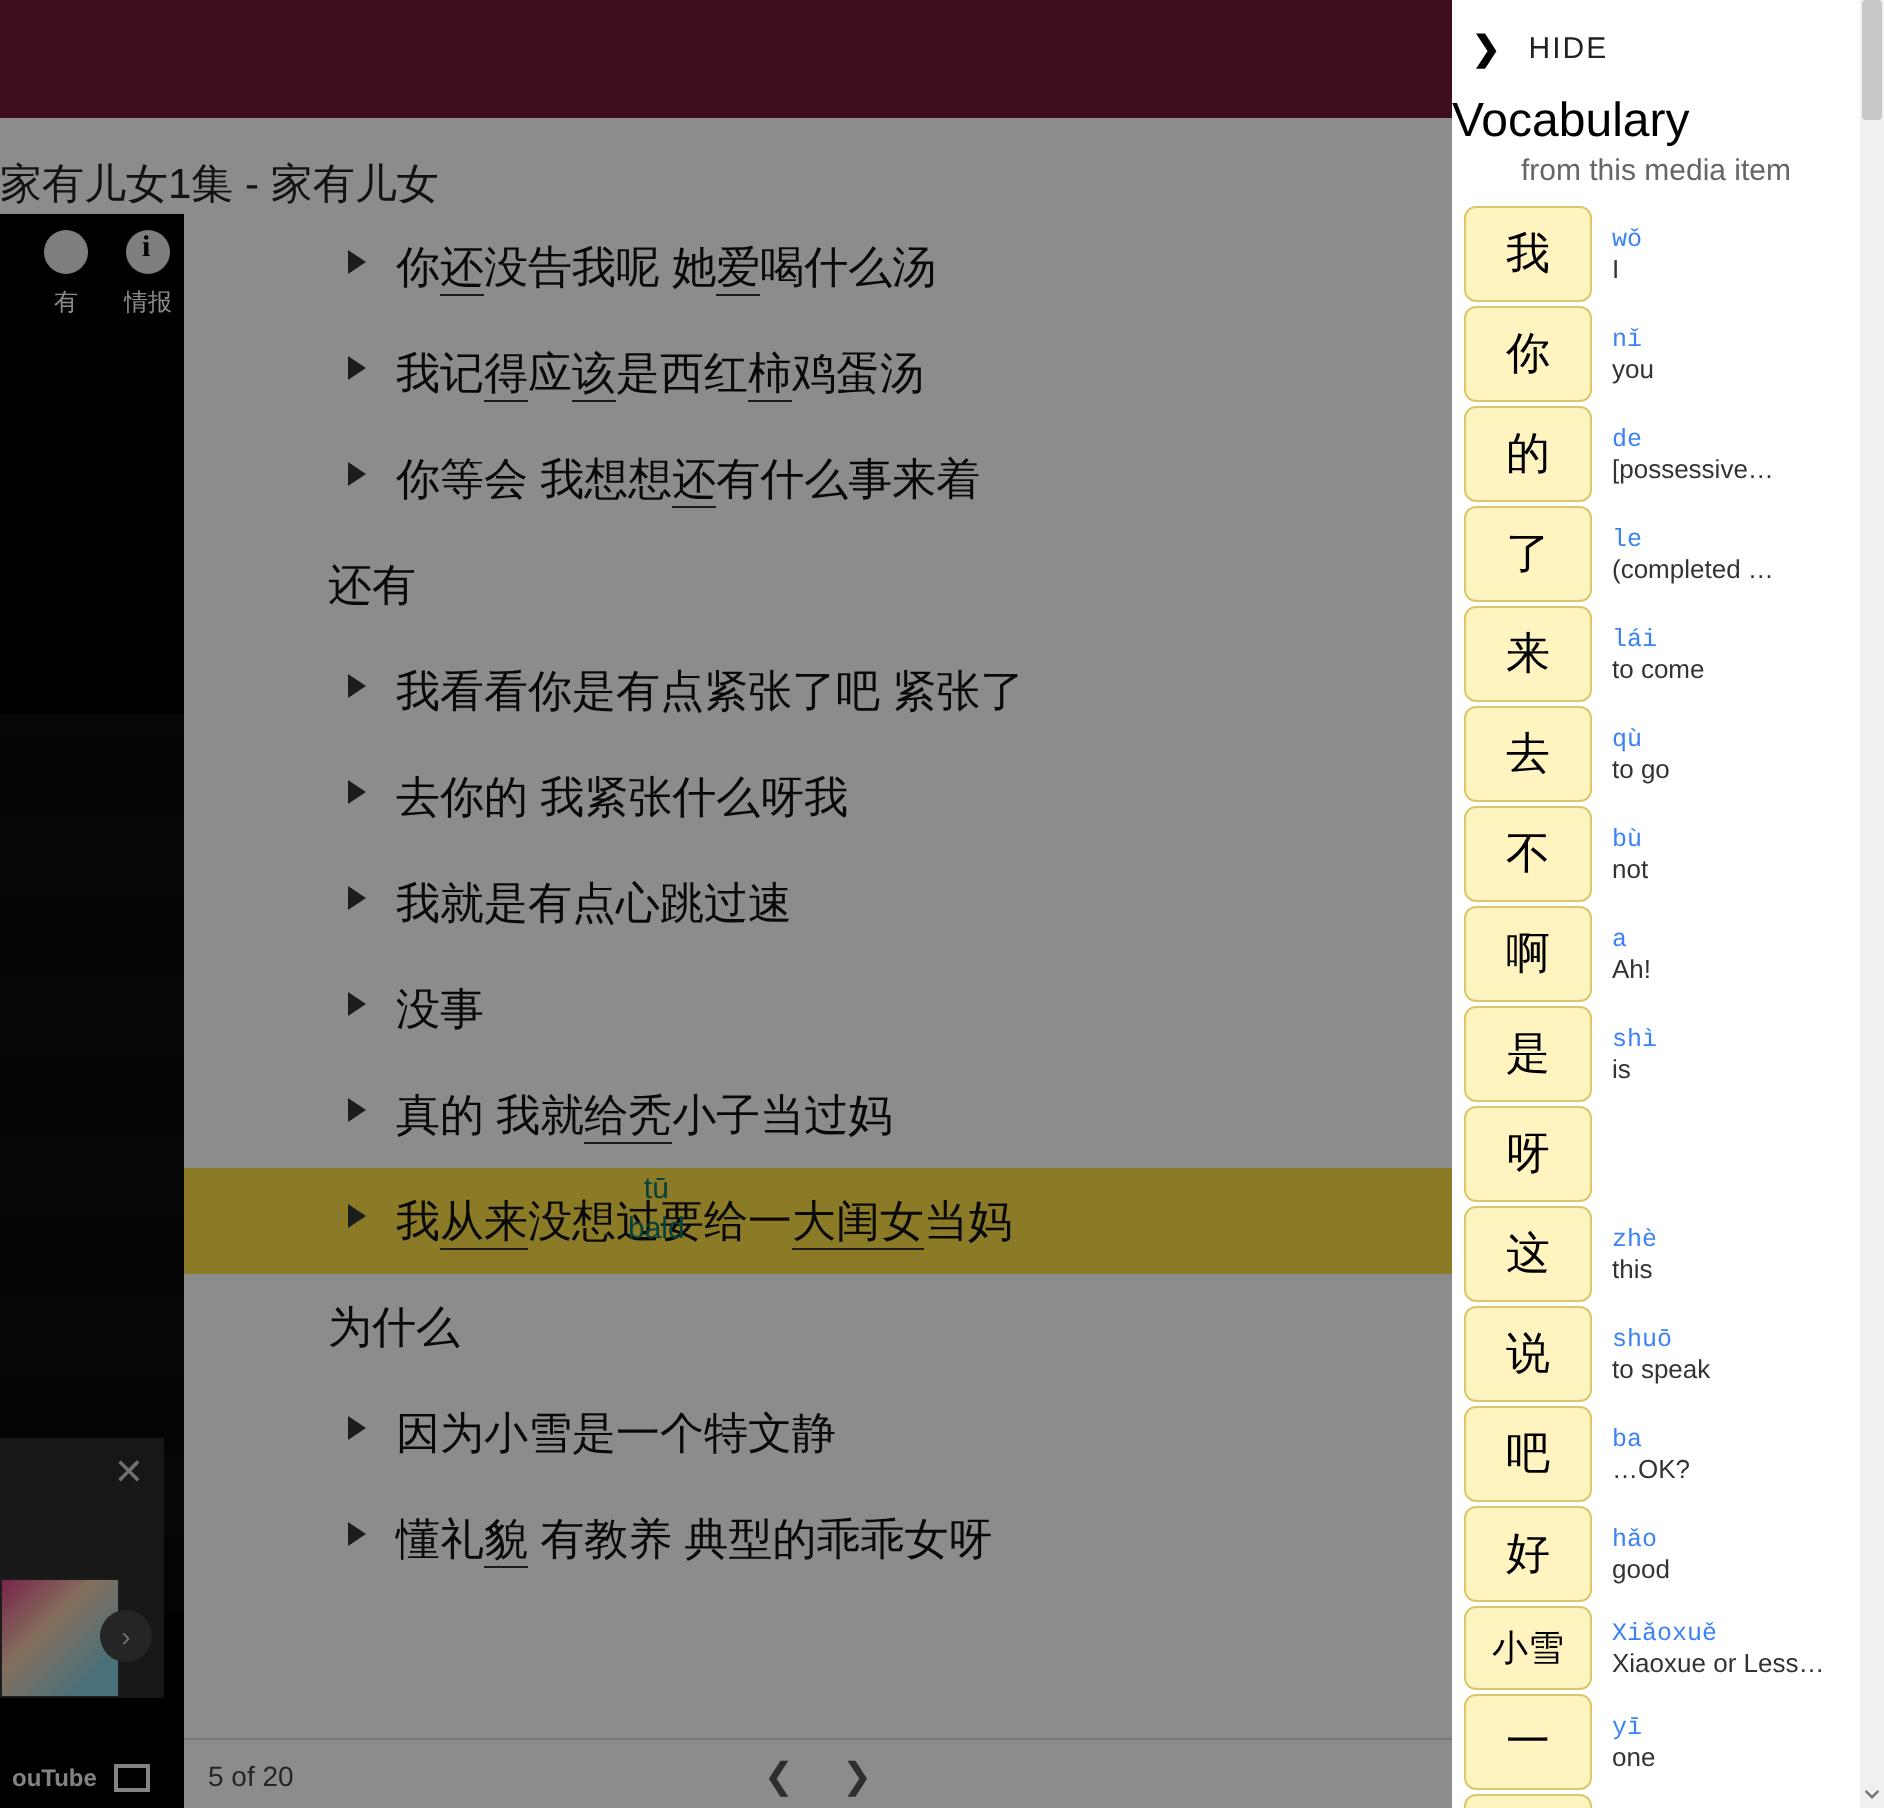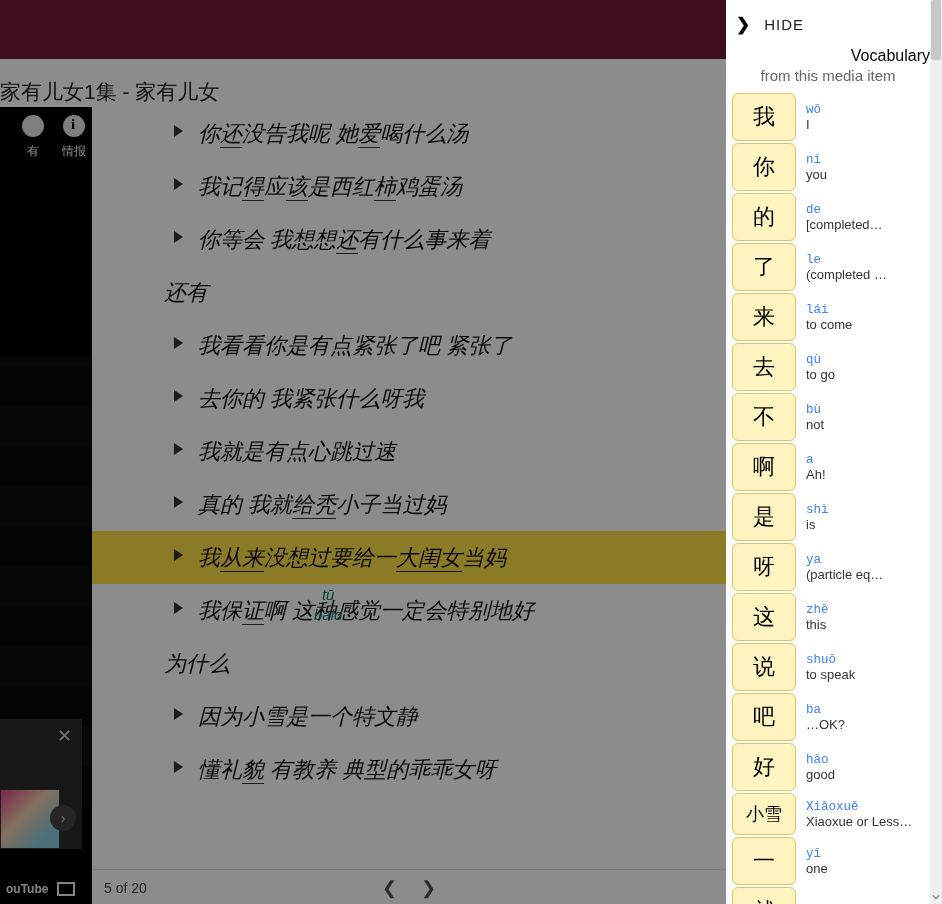--- a/index.html
+++ b/index.html
@@ -82,21 +82,20 @@
   .transcript {
     position: absolute;
     top: 107px;
     left: 92px;
     width: 634px;
     height: 762px;
     background: #fff;
     overflow: hidden;
     font-size: 22px;
     color: #111;
-    font-style: italic;
   }
   .tline, .tlabel {
     padding: 10px 0 10px 88px;
     position: relative;
     line-height: 1.5;
   }
   .tlabel { padding-left: 72px; font-size: 22px; }
   .tline .tri {
     position: absolute;
     left: 82px;
@@ -158,21 +157,21 @@
   .scroll-arrow svg{width:8px;height:8px;}
   .hide-btn {
     display: flex;
     align-items: center;
     gap: 14px;
     padding: 14px 8px 10px 10px;
     cursor: pointer;
   }
   .hide-btn .chev { font-size:17px; font-weight:bold; color:#000; }
   .hide-btn .lbl { font-size:15px; letter-spacing:1px; color:#222;}
-  .vocab-title { text-align:right; font-size:16px; color:#000; margin-top:2px;}
+  .vocab-title { text-align:left; font-size:24px; color:#000; margin-top:2px;}
   .vocab-sub { text-align:center; font-size:15px; color:#666; margin-bottom:8px; margin-top:2px;}
   .vocab-list {}
   .vrow {
     display:flex;
     align-items:center;
     padding: 1px 6px;
     gap: 10px;
   }
   .vchip {
     width: 64px;
@@ -224,23 +223,23 @@
 </div>
 
 <div class="transcript" id="transcript">
     <div class="tline"><span class="tri"></span><span class="txt"><span>你</span><span class="ul-word">还</span><span>没告我呢 她</span><span class="ul-word">爱</span><span>喝什么汤</span></span></div>
     <div class="tline"><span class="tri"></span><span class="txt"><span>我记</span><span class="ul-word">得</span><span>应</span><span class="ul-word">该</span><span>是西红</span><span class="ul-word">柿</span><span>鸡蛋汤</span></span></div>
     <div class="tline"><span class="tri"></span><span class="txt"><span>你等会 我想想</span><span class="ul-word">还</span><span>有什么事来着</span></span></div>
     <div class="tlabel">还有</div>
     <div class="tline"><span class="tri"></span><span class="txt"><span>我看看你是有点紧张了吧 紧张了</span></span></div>
     <div class="tline"><span class="tri"></span><span class="txt"><span>去你的 我紧张什么呀我</span></span></div>
     <div class="tline"><span class="tri"></span><span class="txt"><span>我就是有点心跳过速</span></span></div>
+    <div class="tline"><span class="tri"></span><span class="txt"><span>没事</span></span></div>
     <div class="tline"><span class="tri"></span><span class="txt"><span>真的 我就</span><span class="ul-word">给</span><span class="ul-word">秃</span><span>小子当过妈</span></span></div>
     <div class="tline active"><span class="tri"></span><span class="txt"><span>我</span><span class="ul-word">从来</span><span>没想过要给一</span><span class="ul-word">大闺女</span><span>当妈</span></span></div>
-    <div class="tline"><span class="tri"></span><span class="txt"><span>我保</span><span class="ul-word">证</span><span>啊 这种感觉一定会特别地好</span></span></div>
     <div class="tlabel">为什么</div>
     <div class="tline"><span class="tri"></span><span class="txt"><span>因为小雪是一个特文静</span></span></div>
     <div class="tline"><span class="tri"></span><span class="txt"><span>懂礼</span><span class="ul-word">貌</span><span> 有教养 典型的乖乖女呀</span></span></div>
     <div class="tooltip" style="left: 222px; top: 478px;">
       <div>tū</div>
       <div>bald</div>
     </div>
   </div>
 
 <div class="tnav">
@@ -272,21 +271,21 @@
         <div class="vchip">你</div>
         <div class="vinfo">
           <div class="vpy">nǐ</div>
           <div class="vdef">you</div>
         </div>
       </div>
       <div class="vrow">
         <div class="vchip">的</div>
         <div class="vinfo">
           <div class="vpy">de</div>
-          <div class="vdef">[completed…</div>
+          <div class="vdef">[possessive…</div>
         </div>
       </div>
       <div class="vrow">
         <div class="vchip">了</div>
         <div class="vinfo">
           <div class="vpy">le</div>
           <div class="vdef">(completed …</div>
         </div>
       </div>
       <div class="vrow">
@@ -319,24 +318,20 @@
       </div>
       <div class="vrow">
         <div class="vchip">是</div>
         <div class="vinfo">
           <div class="vpy">shì</div>
           <div class="vdef">is</div>
         </div>
       </div>
       <div class="vrow">
         <div class="vchip">呀</div>
-        <div class="vinfo">
-          <div class="vpy">ya</div>
-          <div class="vdef">(particle eq…</div>
-        </div>
       </div>
       <div class="vrow">
         <div class="vchip">这</div>
         <div class="vinfo">
           <div class="vpy">zhè</div>
           <div class="vdef">this</div>
         </div>
       </div>
       <div class="vrow">
         <div class="vchip">说</div>

